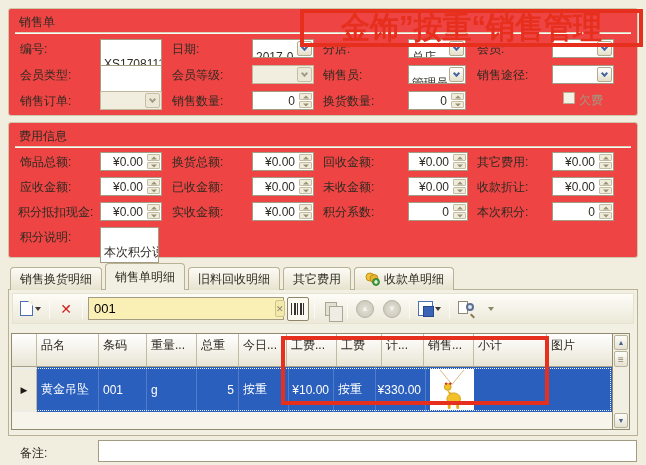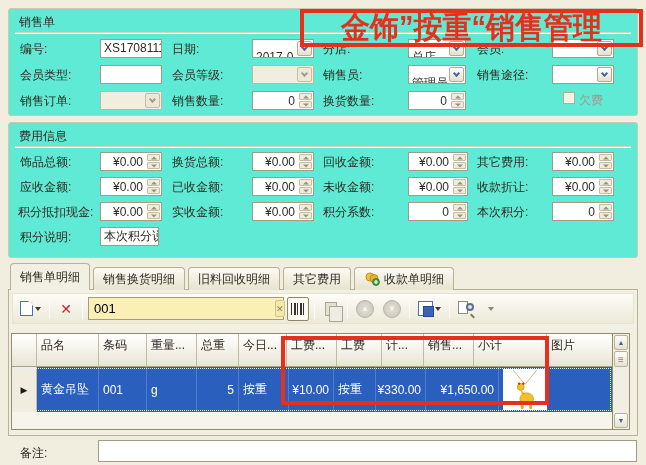--- a/index.html
+++ b/index.html
@@ -8,26 +8,26 @@
     position:relative;
     background:#f1eee0;
     font-family:"Liberation Sans","DejaVu Sans",sans-serif;
     font-size:12px; color:#2e2b22;
     overflow:hidden;
   }
   .lbl { position:absolute; white-space:nowrap; line-height:14px; }
   .lbl.dim { color:#a09a84; }
 
   
-  .gbox { position:absolute; left:8px; width:630px; border:1px solid #cdc7ad; border-radius:3px; background:#5eead4; }
+  .gbox { position:absolute; left:8px; width:630px; border:1px solid #cdc7ad; border-radius:3px; background:#ef4444; }
   .gcap { position:absolute; left:10px; top:5px; }
   .gline { position:absolute; left:6px; right:6px; top:23px; border-top:1px solid #d9d3bc; border-bottom:1px solid #fcfbf4; }
 
   
-  .fld { position:absolute; height:19px; border:1px solid #a49c82; background:#fff; padding:1px 3px; overflow:hidden; white-space:nowrap; line-height:14px; }
+  .fld { position:absolute; height:19px; border:1px solid #a49c82; background:#fff; padding:17px 3px; overflow:hidden; white-space:nowrap; line-height:14px; }
   .fld.dis { background:#f1eedf; border-color:#bfb89e; }
   .combo { display:flex; align-items:stretch; padding:0; }
   .combo .cval { flex:1; padding:10px 3px; overflow:hidden; }
   .arrowbtn { width:15px; margin:1px; border:1px solid #b3ab90; border-radius:2px;
     background:linear-gradient(#fffffe,#e5e0cb); display:flex; align-items:center; justify-content:center; }
   .arrowbtn.dis { background:#ece8d8; border-color:#c6bfa6; }
   .chev { width:5px; height:5px; border-right:2px solid #47659f; border-bottom:2px solid #47659f; transform:rotate(45deg); margin-top:-3px; }
   .arrowbtn.dis .chev { border-color:#a49e87; }
 
   .spinfld { display:flex; padding:0; }
@@ -294,25 +294,25 @@
   <span class="spincol">
       <div class="su"></div>
       <div class="sd"></div>
     </span>
 </div>
 
 <div class="lbl" style="left:20px;top:230px;">积分说明:</div>
 <div class="fld" style="left:100px;top:227px;width:59px;">本次积分说</div>
 
 <div class="tabs">
+  <div class="tab">
+    <span>销售换货明细</span>
+  </div>
   <div class="tab active">
     <span>销售单明细</span>
-  </div>
-  <div class="tab">
-    <span>销售换货明细</span>
   </div>
   <div class="tab">
     <span>旧料回收明细</span>
   </div>
   <div class="tab">
     <span>其它费用</span>
   </div>
   <div class="tab">
     <span style="display:flex;">
       <svg width="16" height="14" viewBox="0 0 16 14">
@@ -393,21 +393,20 @@
       <div class="grow">
         <div class="selcell">▶</div>
         <div class="gcell" style="width:62px;">黄金吊坠</div>
         <div class="gcell" style="width:48px;">001</div>
         <div class="gcell" style="width:50px;">g</div>
         <div class="gcell num" style="width:42px;">5</div>
         <div class="gcell" style="width:50px;">按重</div>
         <div class="gcell num" style="width:45px;">¥10.00</div>
         <div class="gcell" style="width:42px;">按重</div>
         <div class="gcell num" style="width:50px;">¥330.00</div>
-        <div class="gcell num" style="width:73px;">¥1,650.00</div>
         <div class="gcell" style="width:65px;border-right:none;padding:2px;">
           <span class="photobox">
             <svg width="38" height="39" viewBox="0 0 38 46">
               <path d="M5 0 L19 17 L33 0" stroke="#cdb express06a" fill="none" stroke-width="1"></path>
               <path d="M5 0 L19 17 L33 0" stroke="#cdb06a" fill="none" stroke-width="1"></path>
               <circle cx="14" cy="20" r="4" fill="#f2c028" stroke="#cf9a10"></circle>
               <circle cx="12" cy="16" r="1.4" fill="#d03020"></circle>
               <circle cx="17" cy="16" r="1.4" fill="#d03020"></circle>
               <path d="M13 23 L17 32 L22 30 Z" fill="#eab31e"></path>
               <ellipse cx="21" cy="34" rx="8" ry="7" fill="#f2c028" stroke="#cf9a10"></ellipse>

